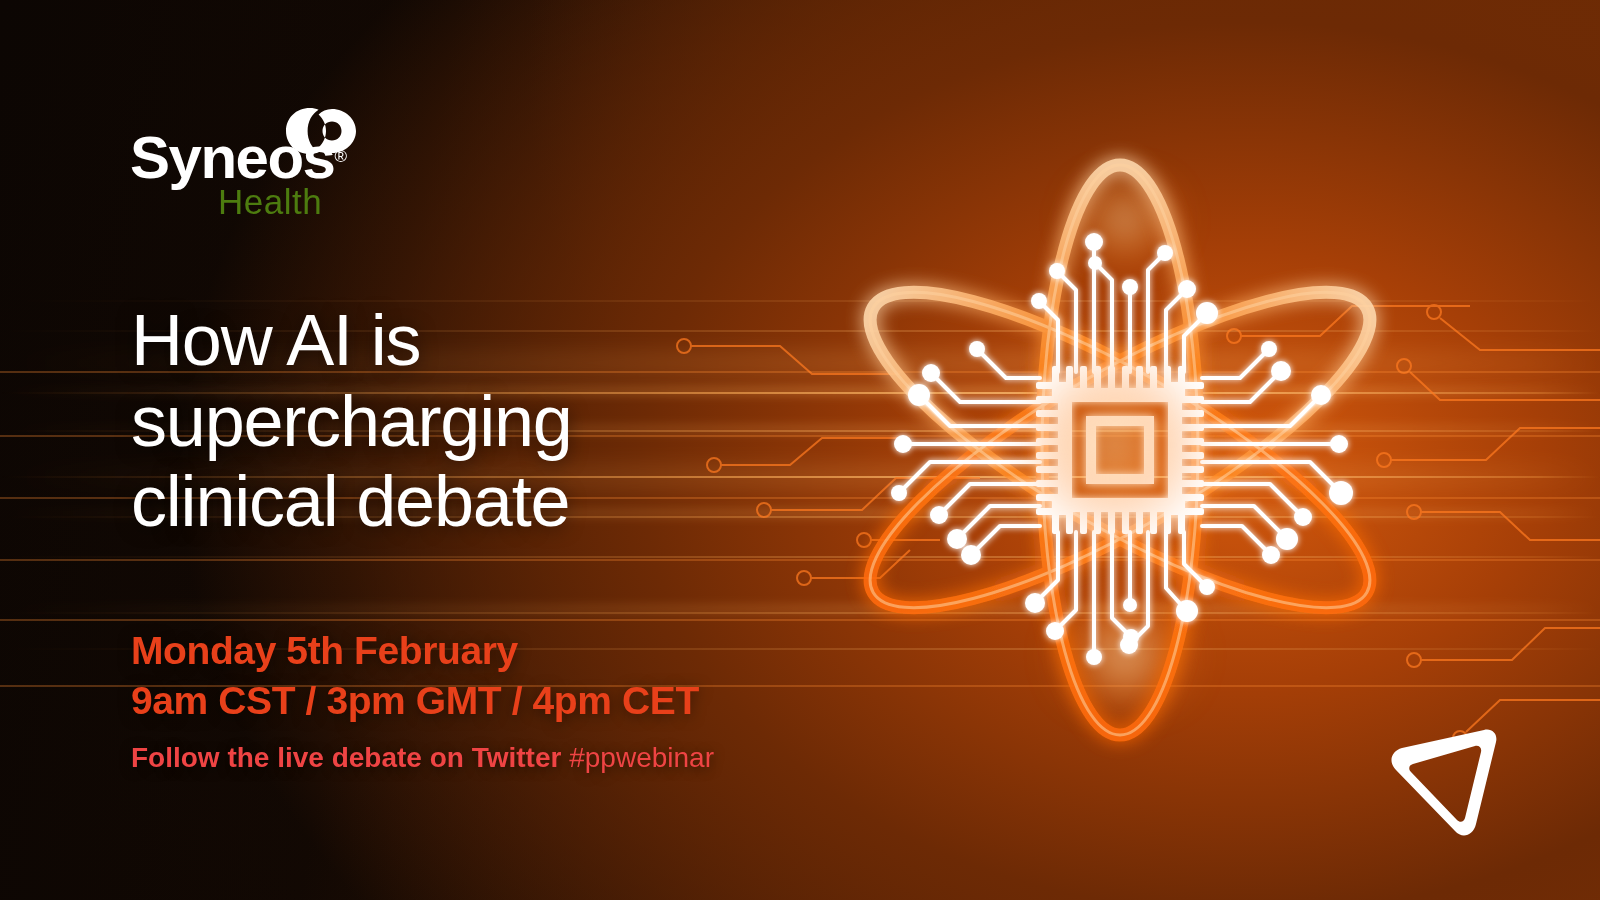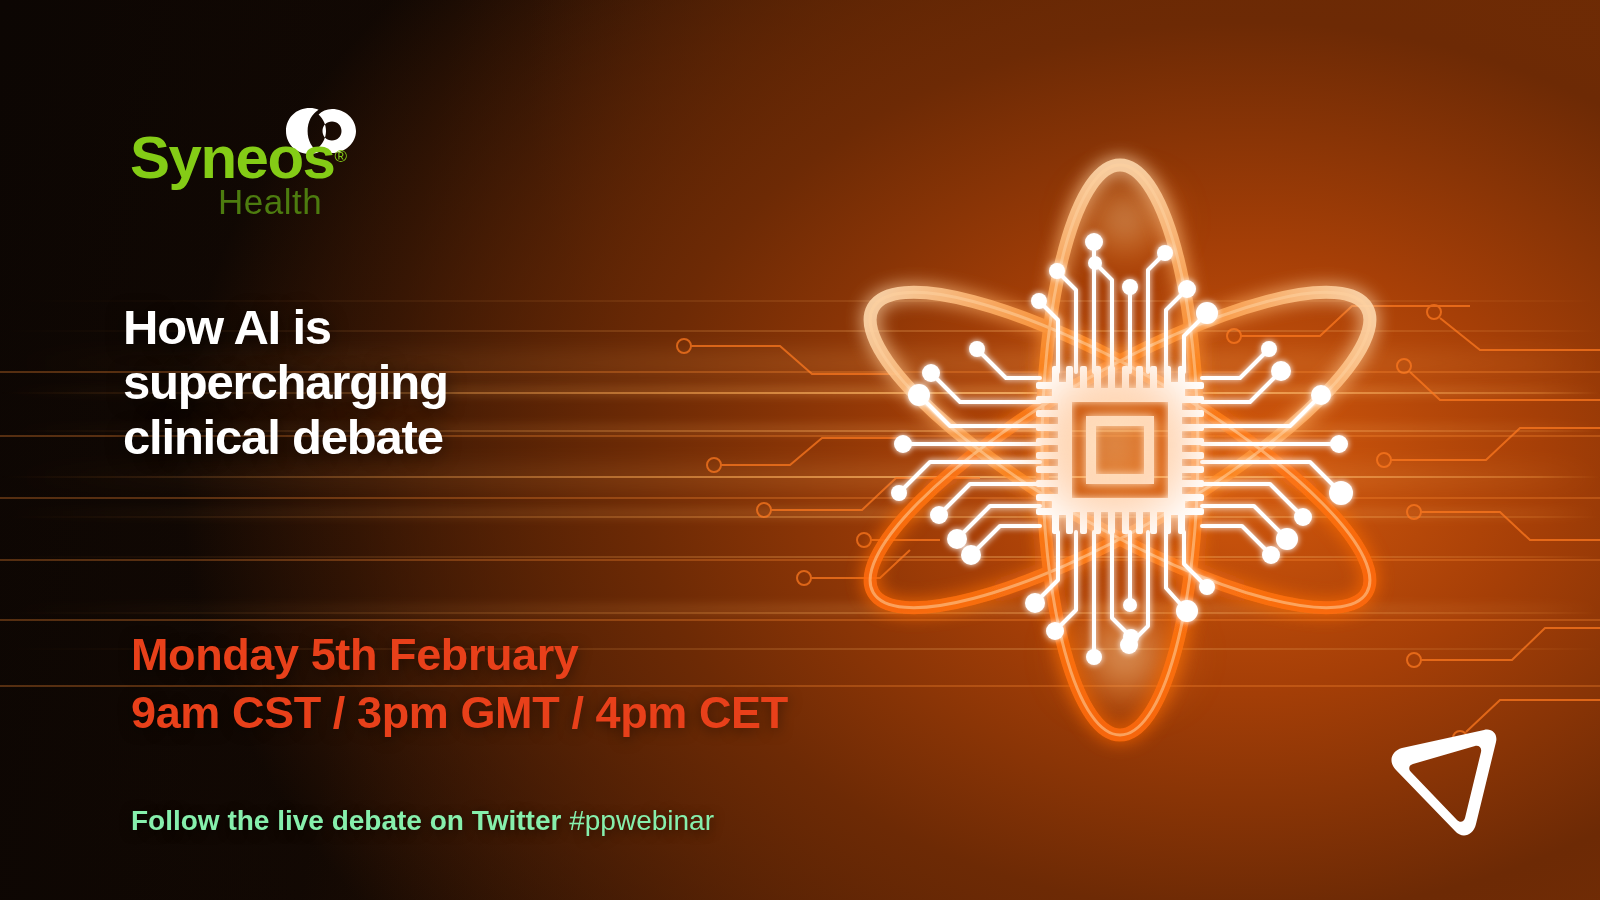--- a/index.html
+++ b/index.html
@@ -49,48 +49,48 @@
     position:absolute;left:1055px;top:175px;width:140px;height:90px;border-radius:50%;
     background:radial-gradient(circle, rgba(255,215,160,.55) 0%, rgba(255,130,30,.25) 45%, rgba(255,110,20,0) 75%);
     filter:blur(15px);pointer-events:none;
   }
 
   
   .logo{position:absolute;left:130px;top:104px;width:240px;height:110px;}
   .logo-mark{position:absolute;left:150px;top:0;width:82px;height:62px;}
   .logo-word{
     position:absolute;left:0;top:24px;
-    color:#84cc16;font-weight:700;font-size:60px;letter-spacing:-1.5px;
+    color:#ffffff;font-weight:700;font-size:60px;letter-spacing:-1.5px;
     line-height:1;white-space:nowrap;
   }
   .logo-reg{font-size:17px;font-weight:400;vertical-align:16px;letter-spacing:0;}
   .logo-sub{
     position:absolute;left:88px;top:80px;
     color:#4d7c0f;font-weight:300;font-size:35px;letter-spacing:.5px;line-height:1;
   }
 
   
   .headline{
-    position:absolute;left:123px;top:300px;width:700px;
-    color:#ffffff;font-weight:700;font-size:49px;line-height:1.12;
+    position:absolute;left:131px;top:300px;width:700px;
+    color:#ffffff;font-weight:400;font-size:72px;line-height:1.12;
     letter-spacing:-1.2px;
     text-shadow:0 2px 18px rgba(0,0,0,.55);
   }
   .headline span{display:block;}
 
   .date-block{
     position:absolute;left:131px;top:626px;width:900px;
-    font-weight:700;font-size:45px;line-height:1.28;letter-spacing:-.4px;
+    font-weight:700;font-size:39px;line-height:1.28;letter-spacing:-.4px;
     text-shadow:0 2px 14px rgba(0,0,0,.5);
   }
   .date-block span{display:block;}
 
   .twitter-line{
-    position:absolute;left:131px;top:804px;
-    color:#86efac;font-size:28px;line-height:1.2;white-space:nowrap;
+    position:absolute;left:131px;top:741px;
+    color:#ef4444;font-size:28px;line-height:1.2;white-space:nowrap;
     text-shadow:0 2px 12px rgba(0,0,0,.55);
   }
   .twitter-line .b{font-weight:700;}
   .twitter-line .r{font-weight:400;}
 
   
   .pp-mark{position:absolute;left:1372px;top:712px;width:140px;height:140px;}
   .pp-mark svg{width:100%;height:100%;display:block;}
 </style>
 </head>

